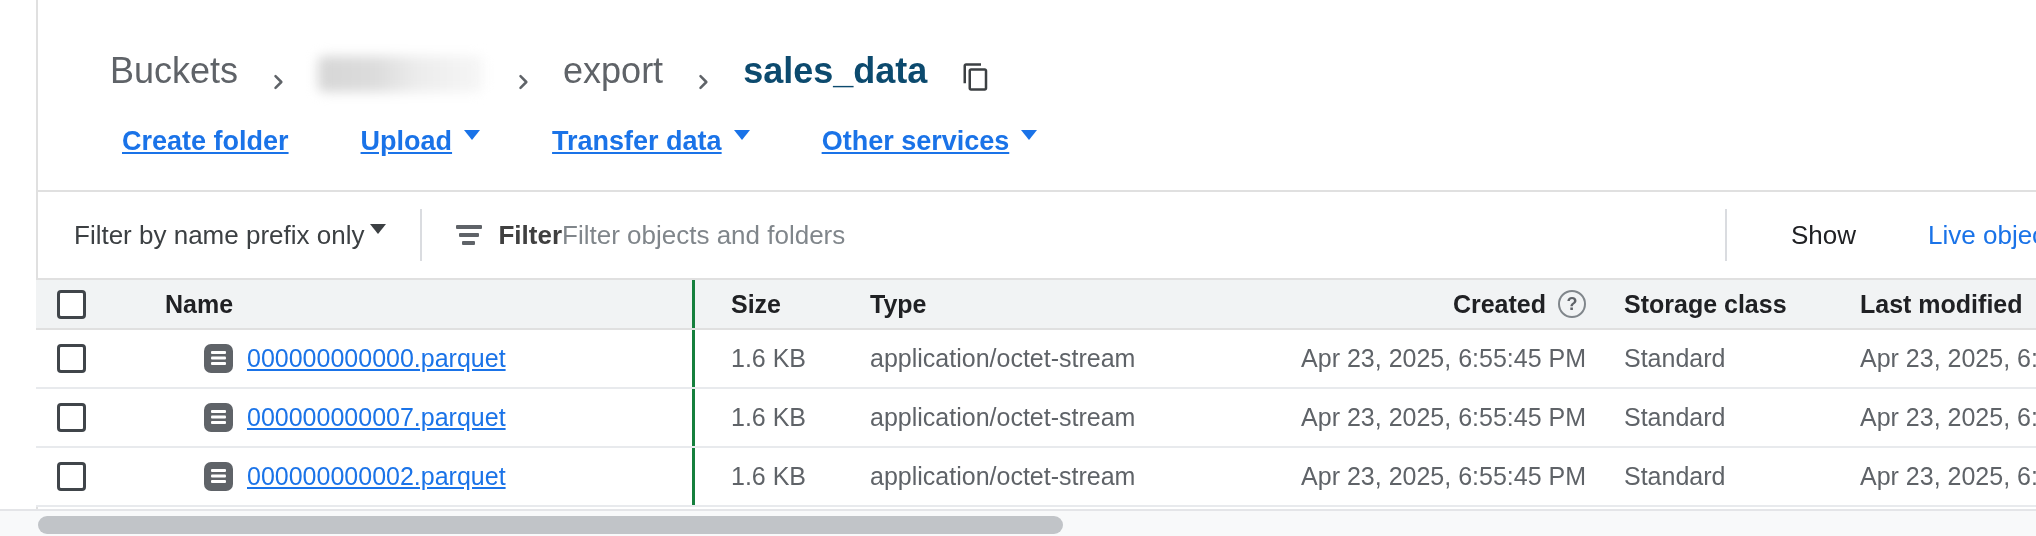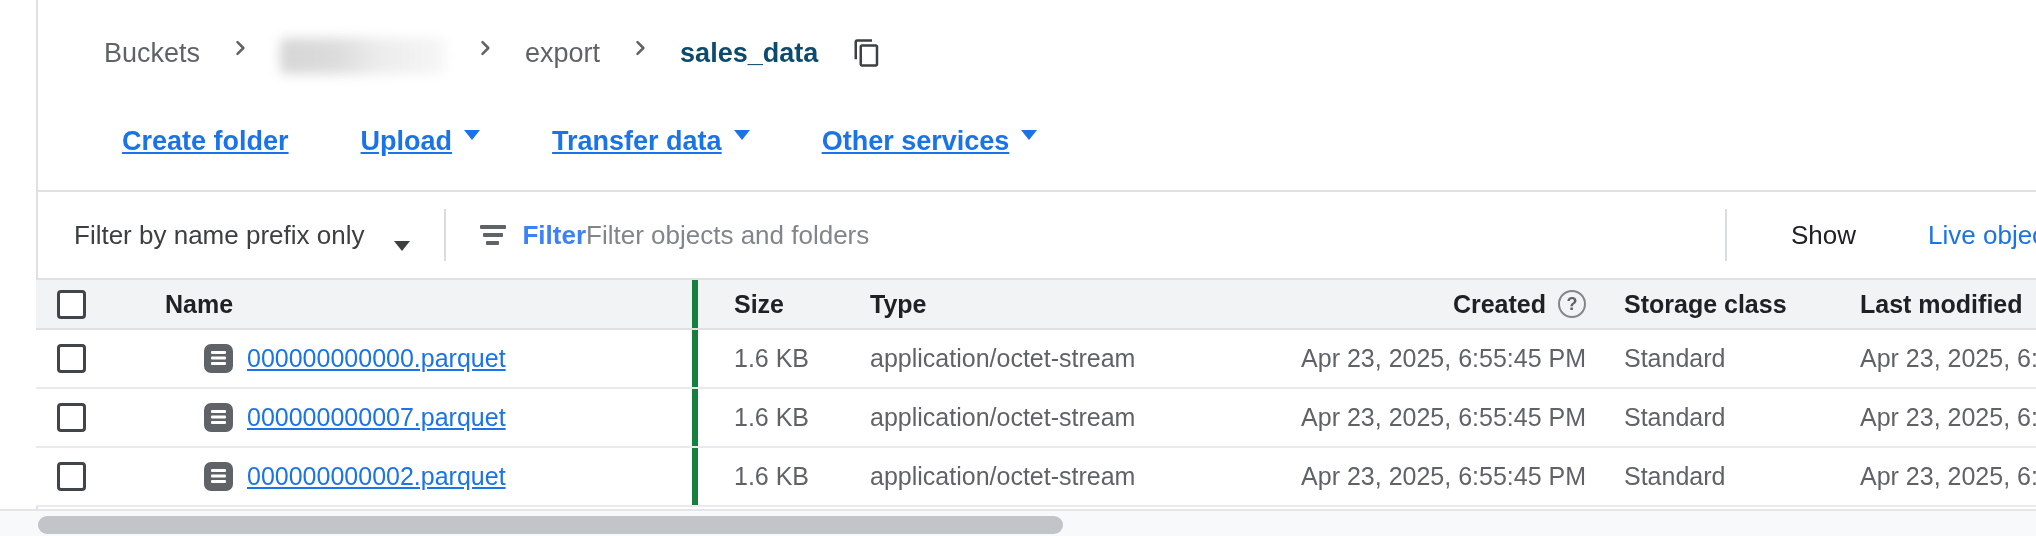--- a/index.html
+++ b/index.html
@@ -4,64 +4,64 @@
 <style>
   * { margin:0; padding:0; box-sizing:border-box; }
   html,body { width:2036px; height:536px; }
   body {
     position:relative; overflow:hidden; background:#ffffff;
     font-family:"Liberation Sans", sans-serif; color:#202124;
   }
   .left-edge-line { position:absolute; left:36px; top:0; width:2px; height:509px; background:#e0e0e0; }
 
   
-  .breadcrumb { position:absolute; left:104px; top:38px; height:54px; display:flex; align-items:flex-start; gap:30px; font-size:27px; color:#5f6368; white-space:nowrap; }
+  .breadcrumb { position:absolute; left:110px; top:38px; height:54px; display:flex; align-items:flex-end; gap:30px; font-size:36px; color:#5f6368; white-space:nowrap; }
   .crumb-link { color:#5f6368; cursor:pointer; }
   .crumb-current { color:#0c4a6e; font-weight:700; }
   .chev { width:20px; height:20px; flex:none; }
   .blur-blob { width:165px; height:36px; border-radius:6px; flex:none;
     background:linear-gradient(90deg,#d6d6d6 0%,#dcdcdc 35%,#ececec 60%,#f6f6f6 100%);
     filter:blur(6px); }
   .copy-ic { width:30px; height:30px; margin-left:4px; cursor:pointer; }
 
   
   .actions { position:absolute; left:122px; top:116px; height:50px; display:flex; align-items:center; gap:72px;
     font-size:27px; font-weight:700; color:var(--accent-blue,#1a73e8); white-space:nowrap; }
   .action-btn { display:flex; align-items:flex-start; gap:12px; cursor:pointer;text-decoration:underline; }
   .caret { width:0; height:0; border-left:8px solid transparent; border-right:8px solid transparent; border-top:10px solid; margin-top:4px; }
 
   
   .filter-bar { position:absolute; left:36px; top:190px; width:2004px; height:88px; border-top:2px solid #e0e0e0; }
   .filter-left { display:flex; align-items:center; height:100%; padding-left:38px; font-size:26px; color:#3c4043; }
-  .prefix-btn { display:flex; align-items:flex-end; gap:30px; cursor:pointer; }
+  .prefix-btn { display:flex; align-items:flex-start; gap:6px; cursor:pointer; }
   .v-divider { width:2px; height:52px; background:#dadce0; }
   .fl-div1 { margin-left:34px; margin-right:32px; }
   .filter-ic { width:30px; height:26px; flex:none; }
-  .filter-word { margin-left:14px; font-weight:700; color:#3b82f6; }
+  .filter-word { margin-left:14px; font-weight:700; color:#404040; }
   .filter-input { width:860px; border:none; outline:none; font-size:26px;
     font-family:"Liberation Sans",sans-serif; color:#3c4043; background:transparent; }
   .filter-input::placeholder { color:#80868b; opacity:1; }
   .filter-right { position:absolute; left:1689px; top:0; height:100%; display:flex; align-items:center; font-size:26px; white-space:nowrap;gap:44px; }
   .fr-div { margin-right:20px; }
   .show-label { color:#202124; }
   .show-value { margin-left:28px; color:var(--accent-blue,#1a73e8); cursor:pointer; }
 
   
   .thead { position:absolute; left:36px; top:278px; width:2100px; height:52px;
     background:var(--header-bg,#f1f3f4); border-top:2px solid #e0e0e0; border-bottom:2px solid #e0e0e0;
     display:flex; align-items:center; font-size:25px; font-weight:700; color:#202124; }
   .trow { position:absolute; left:36px; width:2100px; height:59px; border-bottom:2px solid #e8eaed;
     display:flex; align-items:center; font-size:25px; color:#5f6368; background:#fff; }
   .row0 { top:330px; } .row1 { top:389px; } .row2 { top:448px; }
   .c-check { width:74px; flex:none; display:flex; align-items:center; }
   .checkbox { width:29px; height:29px; margin-left:21px; border:3px solid #40454a; border-radius:4px; background:#fff; cursor:pointer; flex:none; }
   .c-name { width:582px; flex:none; display:flex; align-items:center; overflow:hidden; white-space:nowrap; }
   .thead .c-name { padding-left:55px; }
   .trow  .c-name { padding-left:93px; gap:13px; }
-  .c-size { width:140px; flex:none; border-left:6px solid #15803d; align-self:stretch; display:flex; align-items:center; padding-left:36px; white-space:nowrap; }
+  .c-size { width:140px; flex:none; border-left:3px solid #15803d; align-self:stretch; display:flex; align-items:center; padding-left:36px; white-space:nowrap; }
   .c-type { width:374px; flex:none; padding-left:38px; white-space:nowrap; }
   .c-created { width:380px; flex:none; padding-left:38px; display:flex; align-items:center; gap:12px; white-space:nowrap;justify-content:flex-end; }
   .c-storage { width:236px; flex:none; padding-left:38px; white-space:nowrap; }
   .c-modified { flex:1; min-width:280px; padding-left:38px; white-space:nowrap; overflow:visible; }
   .help-ic { width:28px; height:28px; border:2.5px solid #80868b; border-radius:50%;
     display:flex; align-items:center; justify-content:center; font-size:18px; font-weight:700; color:#5f6368; cursor:pointer; flex:none; }
   .file-ic { width:31px; height:31px; flex:none; }
   .obj-link { color:var(--link-blue,#1a73e8); text-decoration:underline; cursor:pointer; }
 
   

